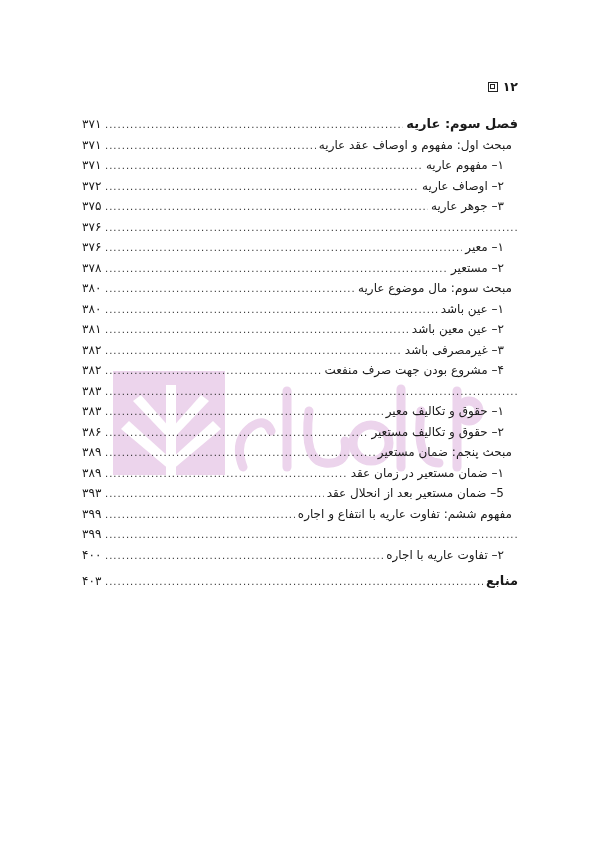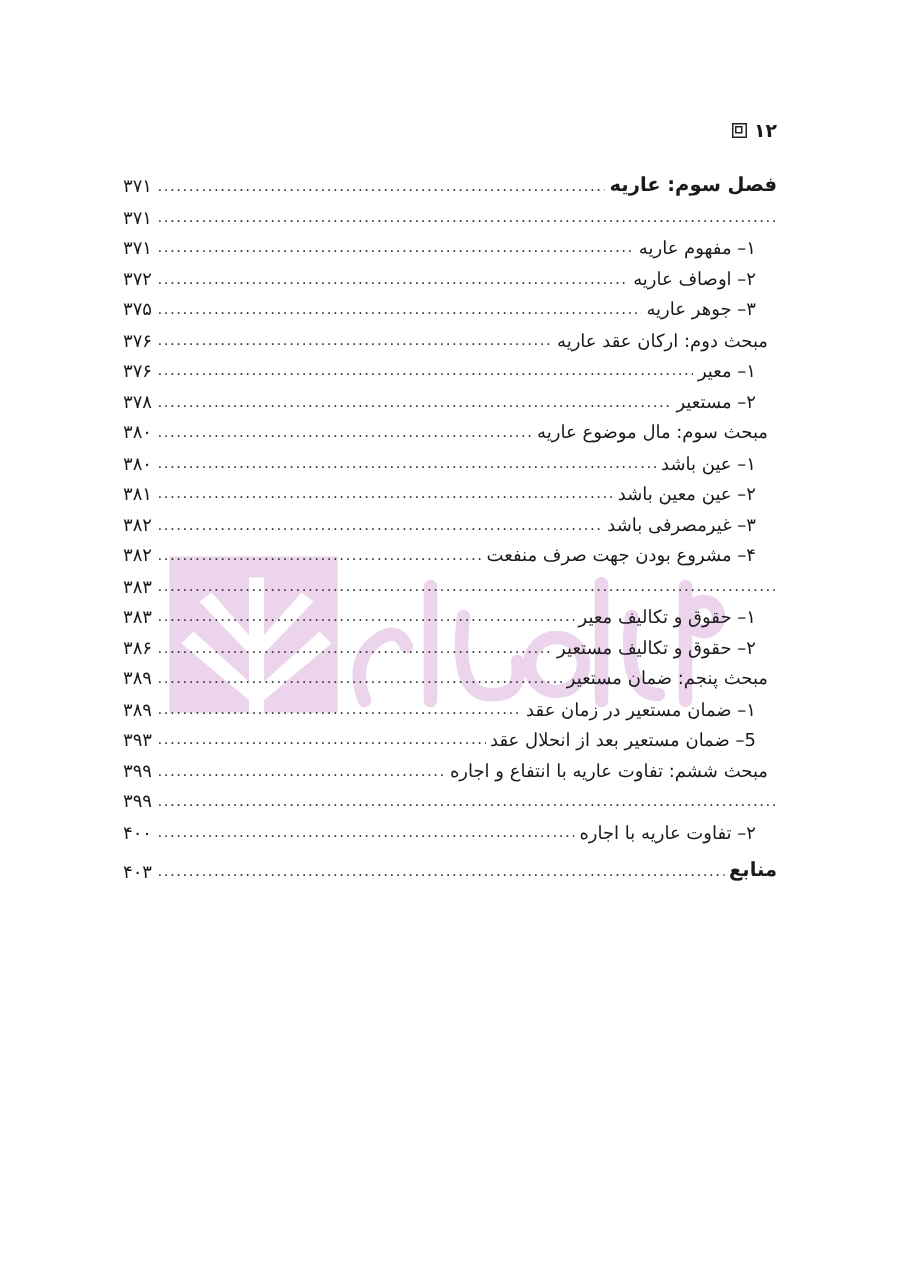--- a/index.html
+++ b/index.html
@@ -162,40 +162,40 @@
     <span class="box-icon"></span>
   </div>
 
   <div class="toc">
     <div class="toc-row level-0">
       <span class="label">فصل سوم: عاریه</span>
       <span class="leader"></span>
       <span class="page-num">۳۷۱</span>
     </div>
     <div class="toc-row level-1">
+      <span class="label">مبحث اول: مفهوم و اوصاف عقد عاریه</span>
       <span class="leader"></span>
       <span class="page-num">۳۷۱</span>
     </div>
     <div class="toc-row level-2">
       <span class="label">۱– مفهوم عاریه</span>
       <span class="leader"></span>
       <span class="page-num">۳۷۱</span>
     </div>
     <div class="toc-row level-2">
       <span class="label">۲– اوصاف عاریه</span>
       <span class="leader"></span>
       <span class="page-num">۳۷۲</span>
     </div>
     <div class="toc-row level-2">
       <span class="label">۳– جوهر عاریه</span>
       <span class="leader"></span>
       <span class="page-num">۳۷۵</span>
     </div>
     <div class="toc-row level-1">
-      <span class="label">مبحث دوم: ارکان عقد عاریه</span>
       <span class="leader"></span>
       <span class="page-num">۳۷۶</span>
     </div>
     <div class="toc-row level-2">
       <span class="label">۱– معیر</span>
       <span class="leader"></span>
       <span class="page-num">۳۷۶</span>
     </div>
     <div class="toc-row level-2">
       <span class="label">۲– مستعیر</span>
@@ -250,21 +250,21 @@
       <span class="label">۱– ضمان مستعیر در زمان عقد</span>
       <span class="leader"></span>
       <span class="page-num">۳۸۹</span>
     </div>
     <div class="toc-row level-2">
       <span class="label">5– ضمان مستعیر بعد از انحلال عقد</span>
       <span class="leader"></span>
       <span class="page-num">۳۹۳</span>
     </div>
     <div class="toc-row level-1">
-      <span class="label">مبحث ششم: تفاوت عاریه با انتفاع و اجاره</span>
+      <span class="label">مفهوم ششم: تفاوت عاریه با انتفاع و اجاره</span>
       <span class="leader"></span>
       <span class="page-num">۳۹۹</span>
     </div>
     <div class="toc-row level-2">
       <span class="leader"></span>
       <span class="page-num">۳۹۹</span>
     </div>
     <div class="toc-row level-2">
       <span class="label">۲– تفاوت عاریه با اجاره</span>
       <span class="leader"></span>

